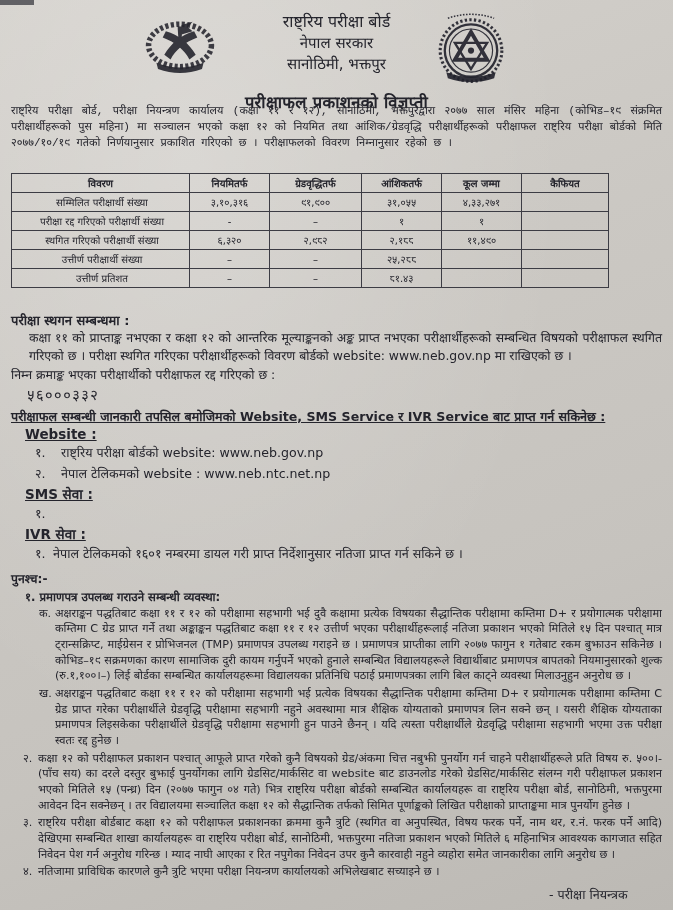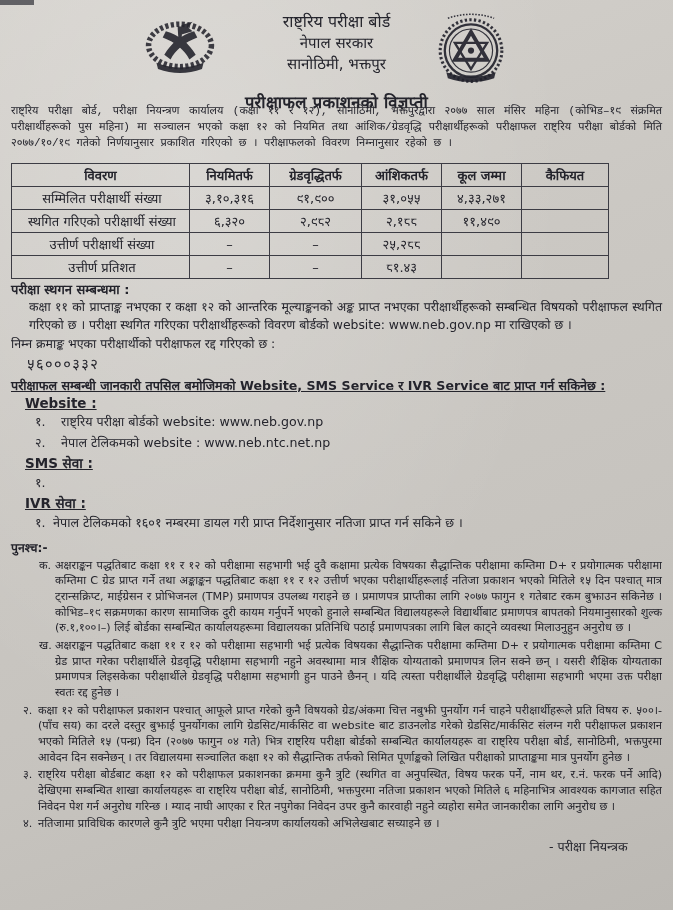--- a/index.html
+++ b/index.html
@@ -21,29 +21,29 @@
   .hline-board { font-size:16px; }
   .doc-title { font-size:16.5px; font-weight:bold; margin-top:16px; letter-spacing:.3px; }
   .emblem { position:absolute; top:8px; }
   .emblem-left { left:128px; width:82px; height:66px; }
   .emblem-right { right:152px; width:78px; height:74px; top:6px; }
 
   
   .intro { font-size:11px; line-height:1.46; text-align:justify; margin-top:3px;font-family:Liberation Mono, monospace; }
 
   
-  table { border-collapse:collapse; margin-top:12px; font-size:13px; }
+  table { border-collapse:collapse; margin-top:22px; font-size:10px; }
   th,td { border:1.5px solid #3c3c44; padding:2px 3px; height:19px; }
   th { font-weight:bold; text-align:center; }
   td { text-align:center; }
   td.rowlabel { text-align:center; padding-left:6px; }
   .c0{width:178px}.c1{width:80px}.c2{width:92px}.c3{width:80px}.c4{width:80px}.c5{width:87px}
 
   
-  .sec { margin-top:1px; }
+  .sec { margin-top:23px; }
   .sec-heading { font-weight:bold; font-size:13px; }
   .sthagan-body { font-size:12.4px; line-height:1.45; text-align:justify; margin-left:18px; }
   .cancel-line { font-size:12.4px; margin-top:1px; }
   .cancel-number { font-size:14.5px; letter-spacing:1.5px; margin-left:16px; margin-top:1px;font-family:Liberation Serif, serif; }
 
   .info-line { font-weight:bold; font-size:12.6px; text-decoration:underline; margin-top:4px; }
 
   .svc { margin-top:1px; margin-left:14px; }
   .svc-heading { font-weight:bold; font-size:13.5px; text-decoration:underline; }
   .svc-item { display:flex; font-size:12.6px; line-height:1.5; margin-left:10px; margin-top:2px; }
@@ -117,20 +117,28 @@
     <tbody>
       <tr>
         <td class="rowlabel">सम्मिलित परीक्षार्थी संख्या</td>
         <td>३,१०,३१६</td>
         <td>९१,९००</td>
         <td>३१,०५५</td>
         <td>४,३३,२७१</td>
         <td></td>
       </tr>
       <tr>
+        <td class="rowlabel">परीक्षा रद्द गरिएको परीक्षार्थी संख्या</td>
+        <td>-</td>
+        <td>–</td>
+        <td>१</td>
+        <td>१</td>
+        <td></td>
+      </tr>
+      <tr>
         <td class="rowlabel">स्थगित गरिएको परीक्षार्थी संख्या</td>
         <td>६,३२०</td>
         <td>२,९८२</td>
         <td>२,१८८</td>
         <td>११,४९०</td>
         <td></td>
       </tr>
       <tr>
         <td class="rowlabel">उत्तीर्ण परीक्षार्थी संख्या</td>
         <td>–</td>
@@ -181,20 +189,21 @@
   <div class="svc">
     <div class="svc-heading">IVR सेवा :</div>
     <div class="svc-item">
       <span class="svc-num" style="width:18px">१.</span>
       <span>नेपाल टेलिकमको १६०१ नम्बरमा डायल गरी प्राप्त निर्देशानुसार नतिजा प्राप्त गर्न सकिने छ ।</span>
     </div>
   </div>
 
   <div>
     <div class="ps-heading">पुनश्च:-</div>
+    <div class="ps-p1-heading">१. प्रमाणपत्र उपलब्ध गराउने सम्बन्धी व्यवस्था:</div>
 
     <div class="ps-item ps-sub">
       <span class="lbl">क.</span>
       <span>अक्षराङ्कन पद्धतिबाट कक्षा ११ र १२ को परीक्षामा सहभागी भई दुवै कक्षामा प्रत्येक विषयका सैद्धान्तिक परीक्षामा कम्तिमा D+ र प्रयोगात्मक परीक्षामा कम्तिमा C ग्रेड प्राप्त गर्ने तथा अङ्काङ्कन पद्धतिबाट कक्षा ११ र १२ उत्तीर्ण भएका परीक्षार्थीहरूलाई नतिजा प्रकाशन भएको मितिले १५ दिन पश्चात् मात्र ट्रान्सक्रिप्ट, माईग्रेसन र प्रोभिजनल (TMP) प्रमाणपत्र उपलब्ध गराइने छ । प्रमाणपत्र प्राप्तीका लागि २०७७ फागुन १ गतेबाट रकम बुझाउन सकिनेछ । कोभिड–१९ सक्रमणका कारण सामाजिक दुरी कायम गर्नुपर्ने भएको हुनाले सम्बन्धित विद्यालयहरूले विद्यार्थीबाट प्रमाणपत्र बापतको नियमानुसारको शुल्क (रु.१,१००।–) लिई बोर्डका सम्बन्धित कार्यालयहरूमा विद्यालयका प्रतिनिधि पठाई प्रमाणपत्रका लागि बिल काट्ने व्यवस्था मिलाउनुहुन अनुरोध छ ।</span>
     </div>
     <div class="ps-item ps-sub">
       <span class="lbl">ख.</span>
       <span>अक्षराङ्कन पद्धतिबाट कक्षा ११ र १२ को परीक्षामा सहभागी भई प्रत्येक विषयका सैद्धान्तिक परीक्षामा कम्तिमा D+ र प्रयोगात्मक परीक्षामा कम्तिमा C ग्रेड प्राप्त गरेका परीक्षार्थीले ग्रेडवृद्धि परीक्षामा सहभागी नहुने अवस्थामा मात्र शैक्षिक योग्यताको प्रमाणपत्र लिन सक्ने छन् । यसरी शैक्षिक योग्यताका प्रमाणपत्र लिइसकेका परीक्षार्थीले ग्रेडवृद्धि परीक्षामा सहभागी हुन पाउने छैनन् । यदि त्यस्ता परीक्षार्थीले ग्रेडवृद्धि परीक्षामा सहभागी भएमा उक्त परीक्षा स्वतः रद्द हुनेछ ।</span>
     </div>
     <div class="ps-item ps-main">

